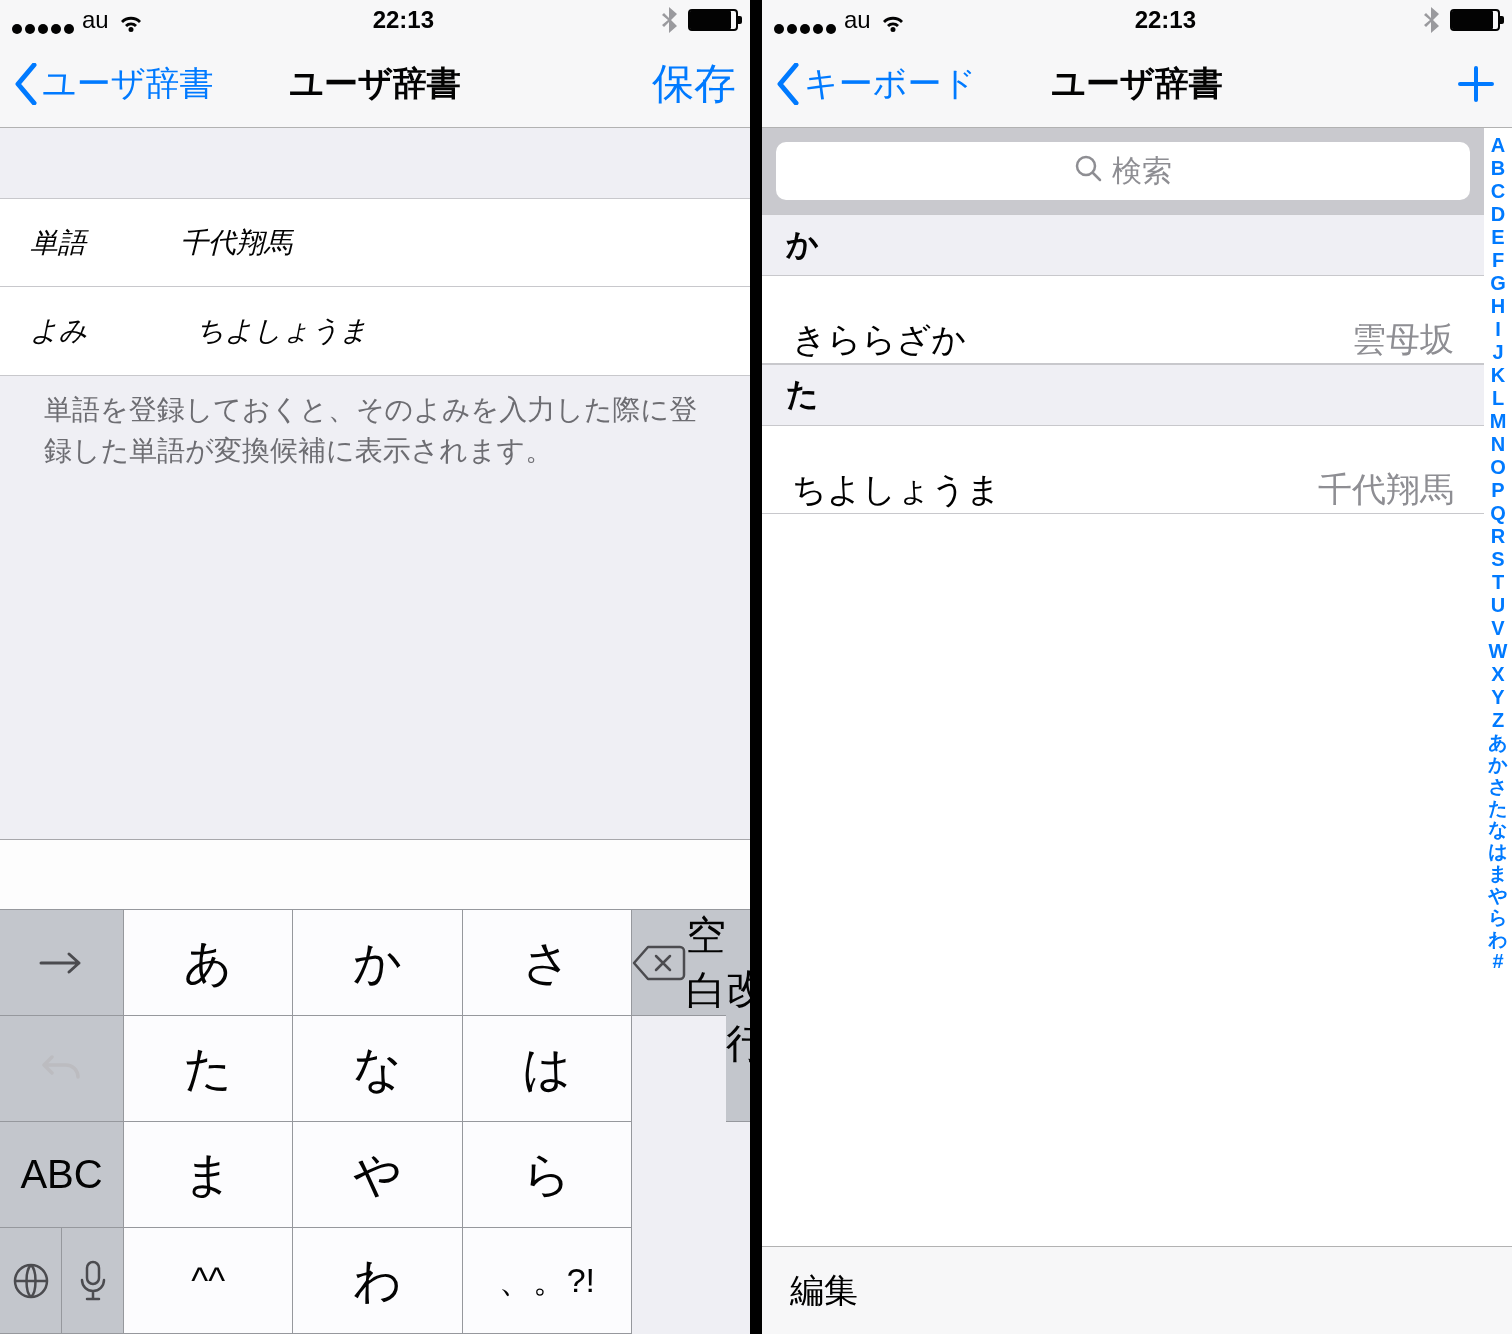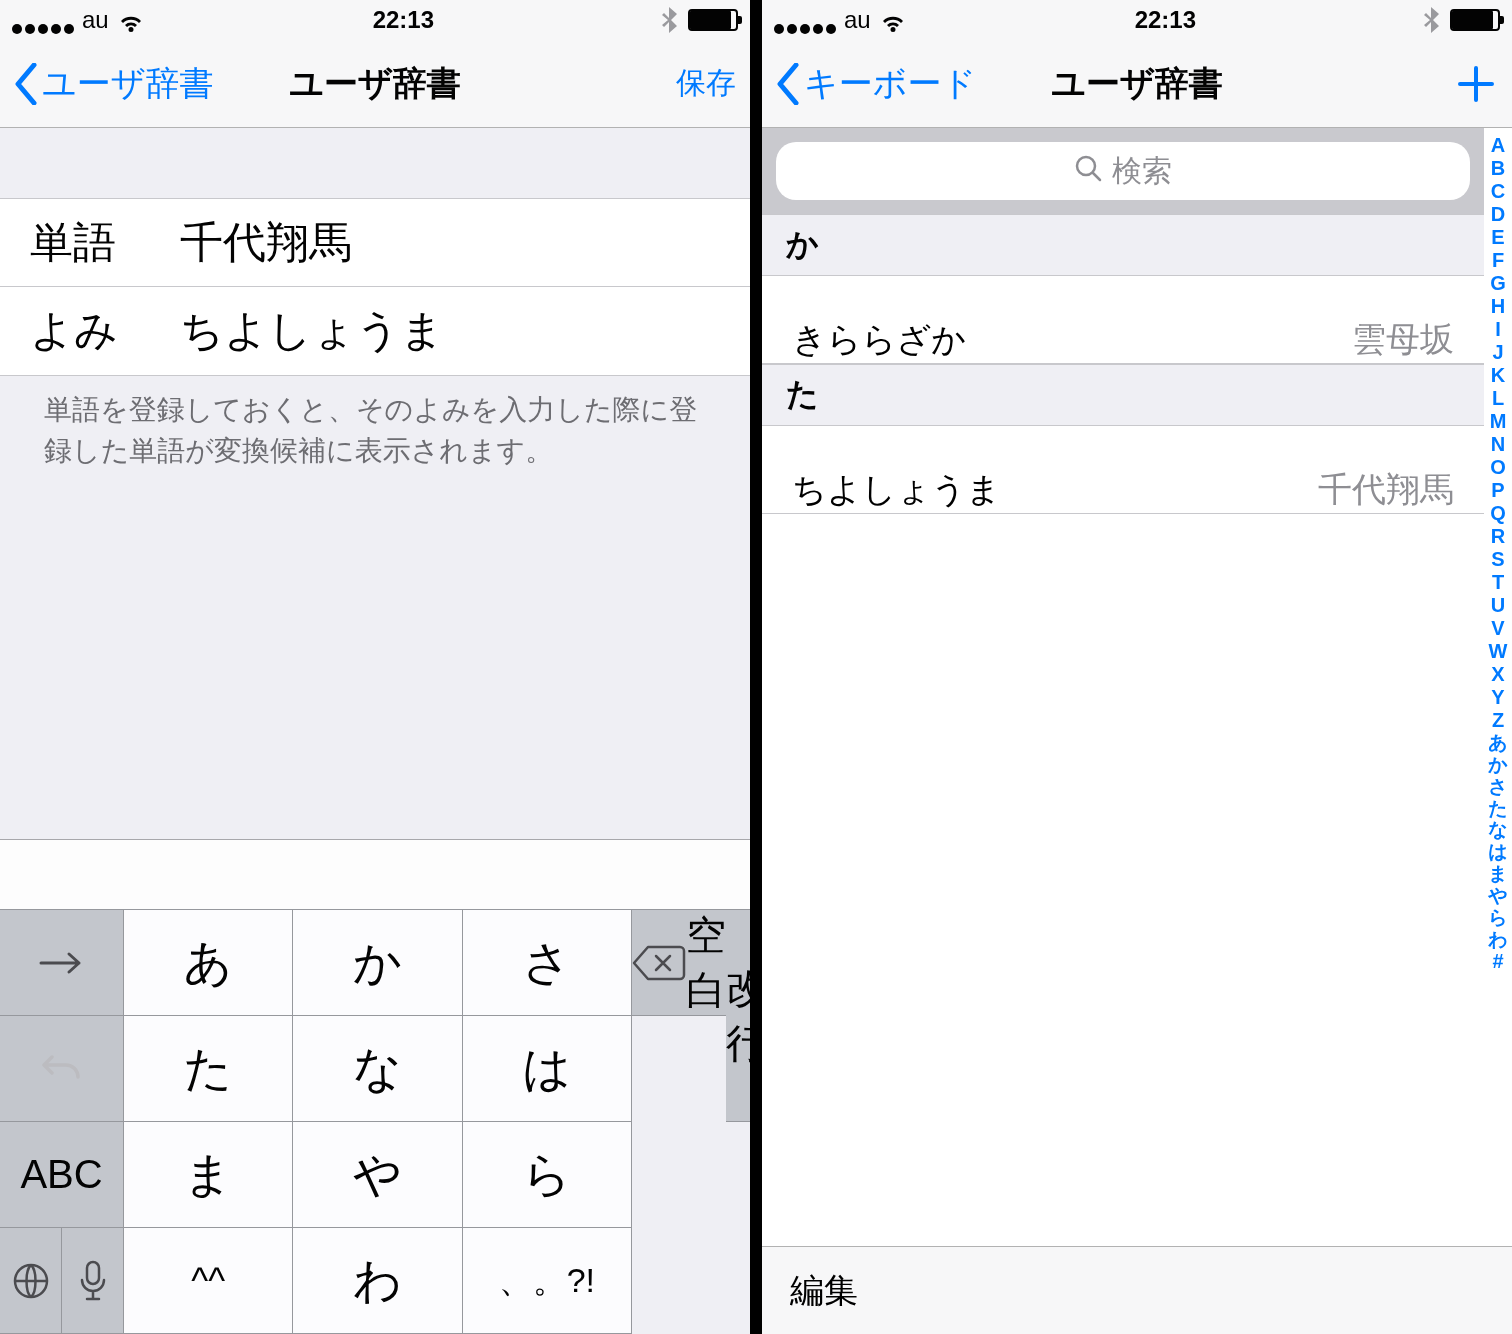--- a/index.html
+++ b/index.html
@@ -56,32 +56,33 @@
       align-items: center;
       justify-content: space-between;
       padding: 0 14px;
     }
     .nav-back {
       display: flex; align-items: center; color: #007aff; font-size: 34px; gap: 4px;
       cursor: pointer;
     }
     .nav-back svg { width: 24px; height: 42px; }
     .nav-title { font-size: 34px; font-weight: 600; color: #030303; position:absolute; left:0; right:0; text-align:center; pointer-events:none;}
-    .nav-action { color:#007aff; font-size:30px; cursor:pointer; }
+    .nav-action { color:#007aff; font-size:42px; cursor:pointer; }
     .nav-action.plus svg { width:44px; height:44px; display:block;}
     .nav-bar { position: relative; gap: 33px; }
 
     
     .form-spacer { height: 70px; }
     .form-group { background:#fff; border-top:1px solid #c8c8cc; border-bottom:1px solid #c8c8cc;}
     .form-row {
-      display:flex; align-items:center; height:88px; padding:0 30px; font-size:43px;
+      display:flex; align-items:center; height:88px; padding:0 30px; font-size:28px;
       border-bottom:1px solid #c8c8cc;
-    }
-    .form-row:last-child { border-bottom:none; }
+      font-style:italic;
+    }
+    .form-row:last-child { border-bottom:none;gap:16px; }
     .form-label { width: 150px; color:#030303; }
     .form-value { color:#030303; }
     .form-footer { padding: 14px 44px; font-size: 28px; color:#6d6d72; line-height:1.45; }
 
     
     .kb-suggest { height: 70px; background:#fdfdfd; border-top:1px solid #a7a7ab;}
     .key {
       border-right:1px solid #96989d; border-bottom:1px solid #96989d;
       display:flex; align-items:center; justify-content:center; font-size:48px;
       background:#fcfcfe; color:#030303; cursor:pointer;
@@ -98,21 +99,21 @@
     .kb-right { width:118px; display:flex; flex-direction:row;}
     .kb-right .key { border-right:none; }
     .kb-mid { flex:1; display:grid; grid-template-columns: repeat(3,1fr); grid-auto-rows:106px;}
     .kb-mid .key { }
     .kb-left .mini-row { display:flex; height:106px; border-bottom:1px solid #96989d;}
     .kb-left .mini-row .key { flex:1; height:100%; border-bottom:none; border-right:1px solid #96989d;}
 
     
     .search-wrap { background:#c9c9ce; padding: 14px 14px; }
     .search-field {
-      background:#fff; border-radius:20px; height:58px;
+      background:#fff; border-radius:10px; height:58px;
       display:flex; align-items:center; justify-content:center; gap:10px;
       color:#8e8e93; font-size:30px;
     }
     .section-header {
       background:#efeff4; color:#030303; font-size:32px; font-weight:600;
       padding: 8px 24px; border-bottom:1px solid #c8c8cc; border-top:1px solid #c8c8cc;
     }
     .list-row {
       background:#fff; height:88px; display:flex; align-items:flex-end; justify-content:space-between;
       padding: 0 30px; font-size:34px; border-bottom:1px solid #c8c8cc;

